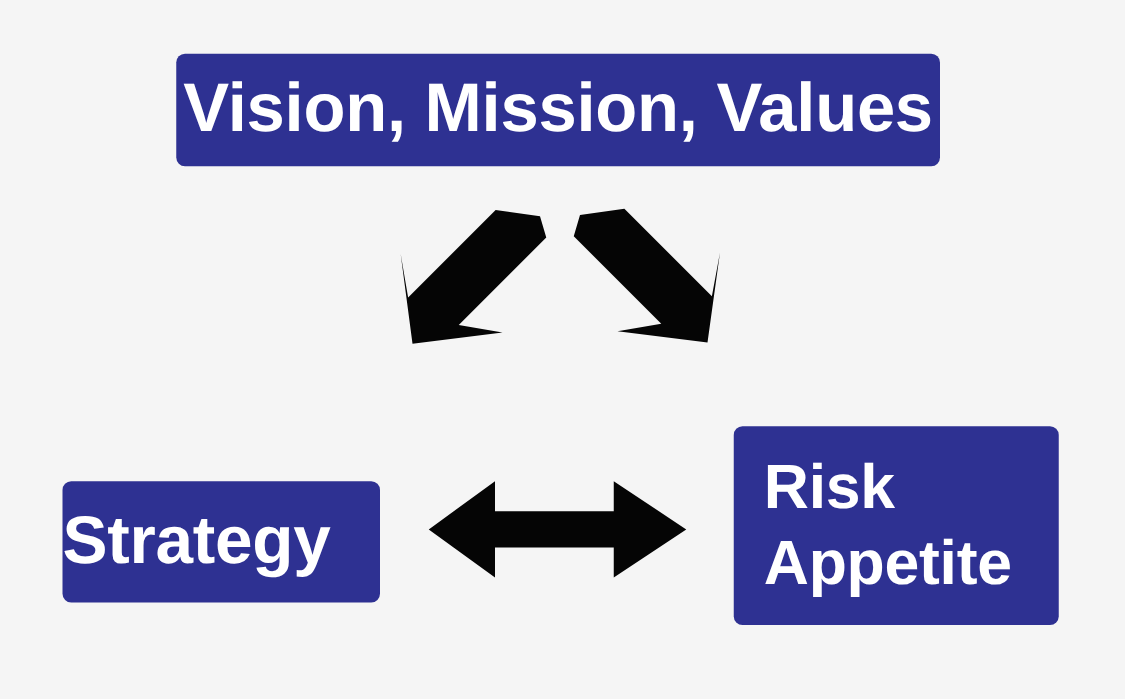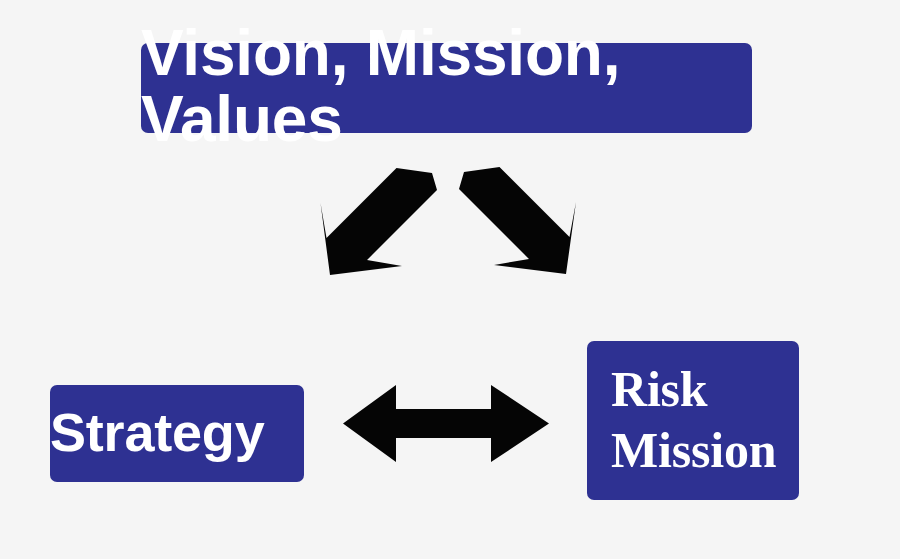--- a/index.html
+++ b/index.html
@@ -40,22 +40,22 @@
 
   
   #node-vision-mission-values {
     left: 141px;
     top: 43px;
     width: 611px;
     height: 90px;
     justify-content: center;
   }
   #node-vision-mission-values .node-label {
-    text-align: left;
-    font-size: 64px;
+    text-align: center;
+    font-size: 55px;
     padding-bottom: 3px;
   }
 
   
   #node-strategy {
     left: 50px;
     top: 385px;
     width: 254px;
     height: 97px;
     justify-content: center;
@@ -63,25 +63,24 @@
   #node-strategy .node-label {
     text-align: left;
     font-size: 54px;
     padding-bottom: 2px;
   }
 
   
   #node-risk-appetite {
     left: 587px;
     top: 341px;
-    width: 212px;
+    width: 260px;
     height: 159px;
     justify-content: flex-start;
     padding-left: 24px;
-    font-family: Liberation Serif, serif;
   }
   #node-risk-appetite .node-label {
     text-align: left;
     font-size: 50px;
     line-height: 1.22;
     padding-bottom: 2px;
   }
 
   
   .arrow-svg {
@@ -131,17 +130,17 @@
     <polygon class="arrow-shape" points="5,45.5 58,7 58,31 153,31 153,7 211,45.5 153,84 153,60 58,60 58,84"></polygon>
   </svg>
 
   <div class="node-box" id="node-strategy">
     <span class="node-label">Strategy</span>
   </div>
 
   <div class="node-box" id="node-risk-appetite">
     <span class="node-label">
       <span>Risk</span><br>
-      <span>Mission</span>
+      <span>Appetite</span>
     </span>
   </div>
 
 </div>
 
 </body></html>

